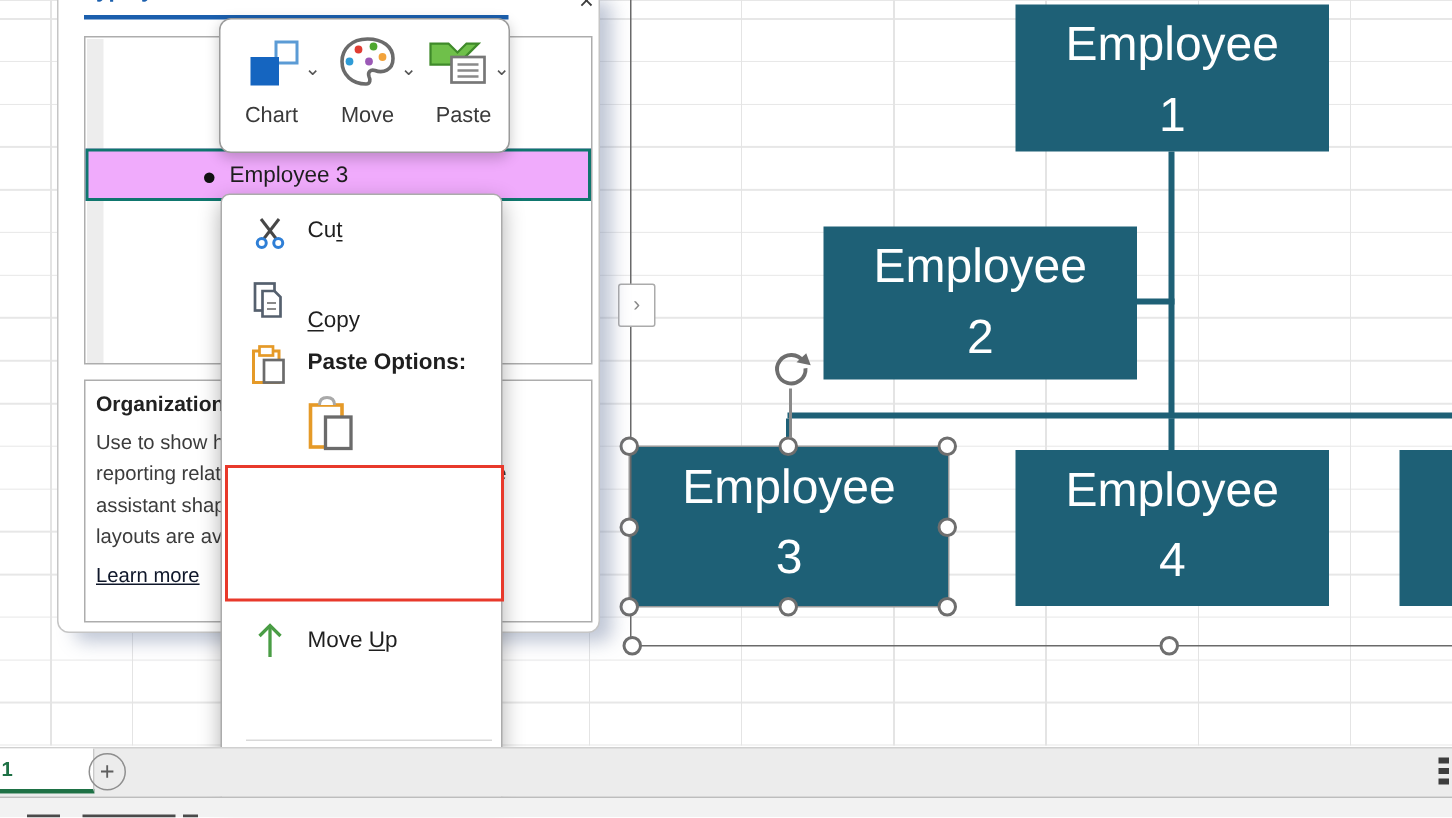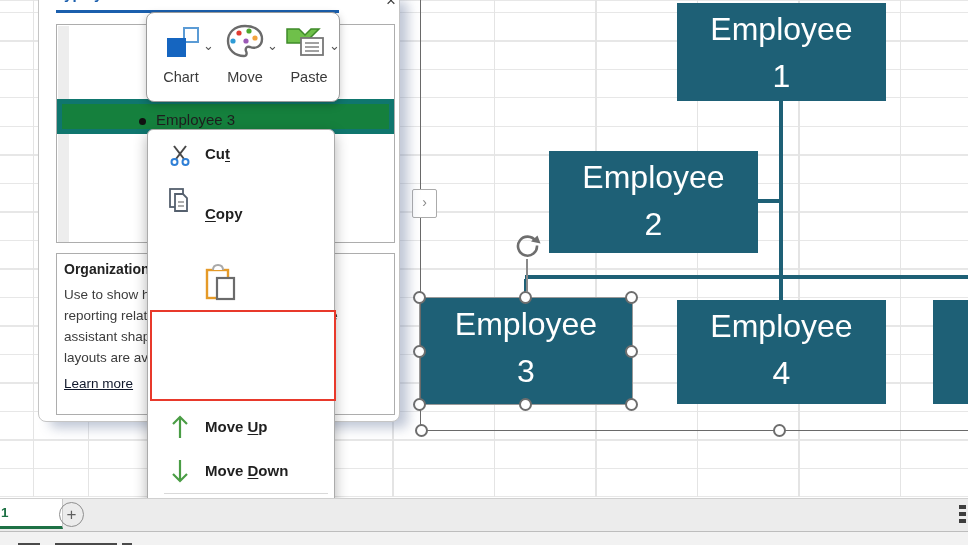--- a/index.html
+++ b/index.html
@@ -32,40 +32,40 @@
   
   #text-pane{left:38px;top:-9px;width:362px;height:431px;background:#fff;border:1px solid #c5c5c5;
     border-radius:8px;box-shadow:10px 8px 12px -2px rgba(115,130,165,.45);box-sizing:border-box;}
   #pane-title{left:17px;top:-7px;font-size:15px;font-weight:bold;color:#1b5fad;white-space:nowrap;}
   #pane-title-rule{left:17px;top:18px;width:283px;height:2.5px;background:#1b5fad;}
   #pane-close{right:3px;top:2px;font-size:17px;color:#3c3c3c;line-height:14px;}
   #list-box{left:17px;top:32px;width:339px;height:219px;border:1px solid #adadad;box-sizing:border-box;background:#fff;}
   #list-strip{left:1px;top:1px;width:11px;height:216px;background:#ededed;}
   .bullet{width:7px;height:7px;background:#111;border-radius:50%;}
   .ptext{font-size:15px;color:#1e1e1e;white-space:nowrap;}
-  #sel-row{background:#15803d;border:5px solid #0f766e;box-sizing:border-box;}
+  #sel-row{background:#f0abfc;border:2px solid #0f766e;box-sizing:border-box;}
   .elbow{width:9px;height:8px;border-left:1px solid #555;border-bottom:1px solid #555;}
   .elbow-dot{width:5px;height:5px;background:#111;}
   #desc-box{left:17px;top:261px;width:339px;height:162px;border:1px solid #adadad;box-sizing:border-box;background:#fff;}
   #desc-title{font-size:14px;font-weight:bold;color:#222;}
   .desc-line{font-size:13.5px;color:#3c3c3c;white-space:nowrap;}
   #desc-link{font-size:13.5px;color:#0f172a;text-decoration:underline;}
 
   
   #mini-toolbar{left:146px;top:12px;width:194px;height:90px;background:#fff;border:1.5px solid #9b9b9b;
     border-radius:8px;box-shadow:0 3px 9px rgba(0,0,0,.22);box-sizing:border-box;}
   .tb-label{font-size:14.5px;color:#3a3a3a;text-align:center;}
   .chev{font-size:13px;color:#555;line-height:10px;}
   .sq-solid{width:19px;height:19px;background:#1565c0;}
   .sq-line{width:16px;height:16px;border:2px solid #5b9bd5;background:#fff;box-sizing:border-box;}
 
   
   #context-menu{left:147px;top:129px;width:188px;height:408px;background:#fff;border:1px solid #ababab;
     border-radius:6px;box-shadow:0 5px 14px rgba(0,0,0,.3);box-sizing:border-box;}
-  .mi-label{font-size:15px;color:#1f1f1f;white-space:nowrap;font-weight:bold;}
+  .mi-label{font-size:15px;color:#1f1f1f;white-space:nowrap;}
   .mi-label u{text-underline-offset:2px;}
   .mi-bold{font-weight:bold;}
   #menu-sep{left:16px;top:363px;width:164px;height:1px;background:#d9d9d9;}
   #red-rect{left:2px;top:180px;width:186px;height:91px;border:2.5px solid #e8392b;box-sizing:border-box;}
   .fontA{font-size:22px;color:#333;line-height:22px;}
 
   
   #sheet-bar{left:0;top:498px;width:968px;height:33px;background:#ececec;border-top:1px solid #d0d0d0;box-sizing:border-box;}
   #tab-active{left:0;top:0;width:63px;height:30px;background:#fff;border-right:1px solid #c9c9c9;
     border-bottom:3px solid #1e7145;box-sizing:border-box;}
@@ -226,46 +226,47 @@
     <div class="abs" style="left:0;top:52px;width:186px;height:34px;">
       <svg class="abs" style="left:19px;top:5px;" width="26" height="26" viewBox="0 0 26 26">
         <rect x="3" y="2" width="13" height="18" fill="#fff" stroke="#55606e" stroke-width="1.8"></rect>
         <path d="M8 7 L16 7 L20 11 L20 24 L8 24 Z" fill="#fff" stroke="#55606e" stroke-width="1.8"></path>
         <line x1="11" y1="15" x2="17" y2="15" stroke="#8a8a8a" stroke-width="1.4"></line>
         <line x1="11" y1="19" x2="17" y2="19" stroke="#8a8a8a" stroke-width="1.4"></line>
       </svg>
       <span class="abs mi-label" style="left:57px;top:23px;"><span></span><u>C</u><span>opy</span></span>
     </div>
 
+    <div class="abs" style="left:0;top:96px;width:186px;height:34px;">
+      <svg class="abs" style="left:18px;top:4px;" width="26" height="27" viewBox="0 0 26 27">
+        <rect x="3" y="4" width="17" height="21" fill="#fff" stroke="#e59a28" stroke-width="2"></rect>
+        <rect x="7" y="1" width="9" height="6" fill="#fff" stroke="#e59a28" stroke-width="1.8"></rect>
+        <rect x="10" y="10" width="13" height="15" fill="#fff" stroke="#6b6b6b" stroke-width="1.8"></rect>
+      </svg>
+      <span class="abs mi-label mi-bold" style="left:57px;top:7px;">Paste Options:</span>
+    </div>
 
     <div class="abs" style="left:56px;top:134px;width:40px;height:42px;">
       <svg width="34" height="38" viewBox="0 0 34 38">
         <rect x="3" y="6" width="21" height="28" fill="#fff" stroke="#e59a28" stroke-width="2.4"></rect>
         <path d="M9 6 Q9 1 14 1 Q19 1 19 6" fill="#fff" stroke="#a9a9a9" stroke-width="2"></path>
         <rect x="13" y="14" width="17" height="21" fill="#fff" stroke="#6b6b6b" stroke-width="2.2"></rect>
       </svg>
     </div>
 
 
 
     <div class="abs" style="left:0;top:281px;width:205px;height:34px;">
       <svg class="abs" style="left:23px;top:3px;" width="18" height="26" viewBox="0 0 18 26">
         <line x1="9" y1="3" x2="9" y2="24" stroke="#4a9d45" stroke-width="2.2"></line>
         <path d="M2 10 L9 3 L16 10" fill="none" stroke="#4a9d45" stroke-width="2.2"></path>
       </svg>
       <span class="abs mi-label" style="left:57px;top:7px;"><span>Move </span><u>U</u><span>p</span></span>
     </div>
 
-    <div class="abs" style="left:0;top:325px;width:186px;height:34px;">
-      <svg class="abs" style="left:23px;top:3px;" width="18" height="26" viewBox="0 0 18 26">
-        <line x1="9" y1="2" x2="9" y2="23" stroke="#4a9d45" stroke-width="2.2"></line>
-        <path d="M2 16 L9 23 L16 16" fill="none" stroke="#4a9d45" stroke-width="2.2"></path>
-      </svg>
-      <span class="abs mi-label" style="left:57px;top:7px;"><span>Move </span><u>D</u><span>own</span></span>
-    </div>
     <div id="menu-sep" class="abs"></div>
 
     <div class="abs" style="left:0;top:373px;width:186px;height:34px;">
       <span class="abs fontA" style="left:24px;top:4px;">A</span>
       <span class="abs mi-label" style="left:57px;top:7px;"><span></span><u>F</u><span>ont...</span></span>
     </div>
 
     <div id="red-rect" class="abs"></div>
   </div>
 

